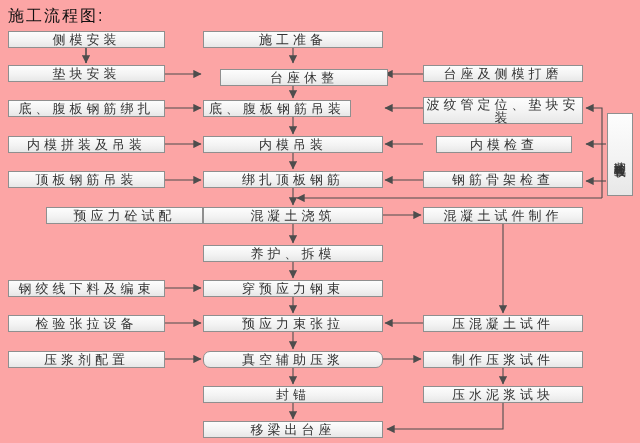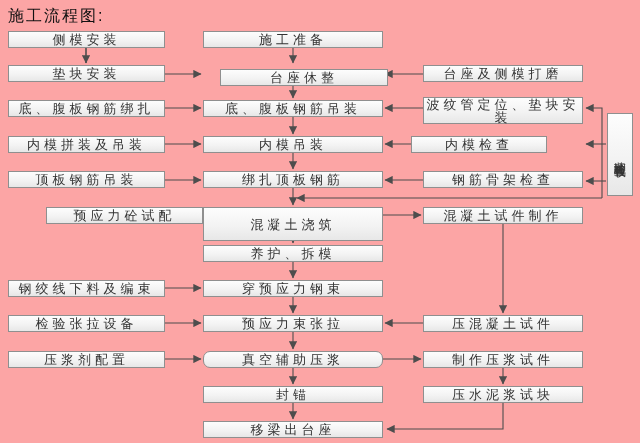--- a/index.html
+++ b/index.html
@@ -117,30 +117,30 @@
   <div class="node" style="left:8px;top:351px;width:157px;height:17px;">
       <span>压浆剂配置</span>
     </div>
 
   <div class="node" style="left:203px;top:31px;width:180px;height:17px;">
       <span>施工准备</span>
     </div>
   <div class="node" style="left:203px;top:69px;width:168px;height:17px;margin-left:17px;">
       <span>台座休整</span>
     </div>
-  <div class="node" style="left:203px;top:100px;width:180px;height:17px;">
+  <div class="node" style="left:203px;top:100px;width:148px;height:17px;">
       <span>底、腹板钢筋吊装</span>
     </div>
   <div class="node" style="left:203px;top:136px;width:180px;height:17px;">
       <span>内模吊装</span>
     </div>
   <div class="node" style="left:203px;top:171px;width:180px;height:17px;">
       <span>绑扎顶板钢筋</span>
     </div>
-  <div class="node" style="left:203px;top:207px;width:180px;height:34px;">
+  <div class="node" style="left:203px;top:207px;width:180px;height:17px;">
       <span>混凝土浇筑</span>
     </div>
   <div class="node" style="left:203px;top:245px;width:180px;height:17px;">
       <span>养护、拆模</span>
     </div>
   <div class="node" style="left:203px;top:280px;width:180px;height:17px;">
       <span>穿预应力钢束</span>
     </div>
   <div class="node" style="left:203px;top:315px;width:180px;height:17px;">
       <span>预应力束张拉</span>
@@ -154,21 +154,21 @@
   <div class="node" style="left:203px;top:421px;width:180px;height:17px;">
       <span>移梁出台座</span>
     </div>
 
   <div class="node" style="left:423px;top:65px;width:160px;height:17px;">
       <span>台座及侧模打磨</span>
     </div>
   <div class="node wrap" style="left:423px;top:97px;width:160px;height:27px;">
       <span>波纹管定位、垫块安装</span>
     </div>
-  <div class="node" style="left:411px;top:136px;width:136px;height:17px;align-items:center;">
+  <div class="node" style="left:436px;top:136px;width:136px;height:17px;align-items:center;">
       <span>内模检查</span>
     </div>
   <div class="node" style="left:423px;top:171px;width:160px;height:17px;">
       <span>钢筋骨架检查</span>
     </div>
   <div class="node" style="left:423px;top:207px;width:160px;height:17px;">
       <span>混凝土试件制作</span>
     </div>
   <div class="node" style="left:423px;top:315px;width:160px;height:17px;">
       <span>压混凝土试件</span>

